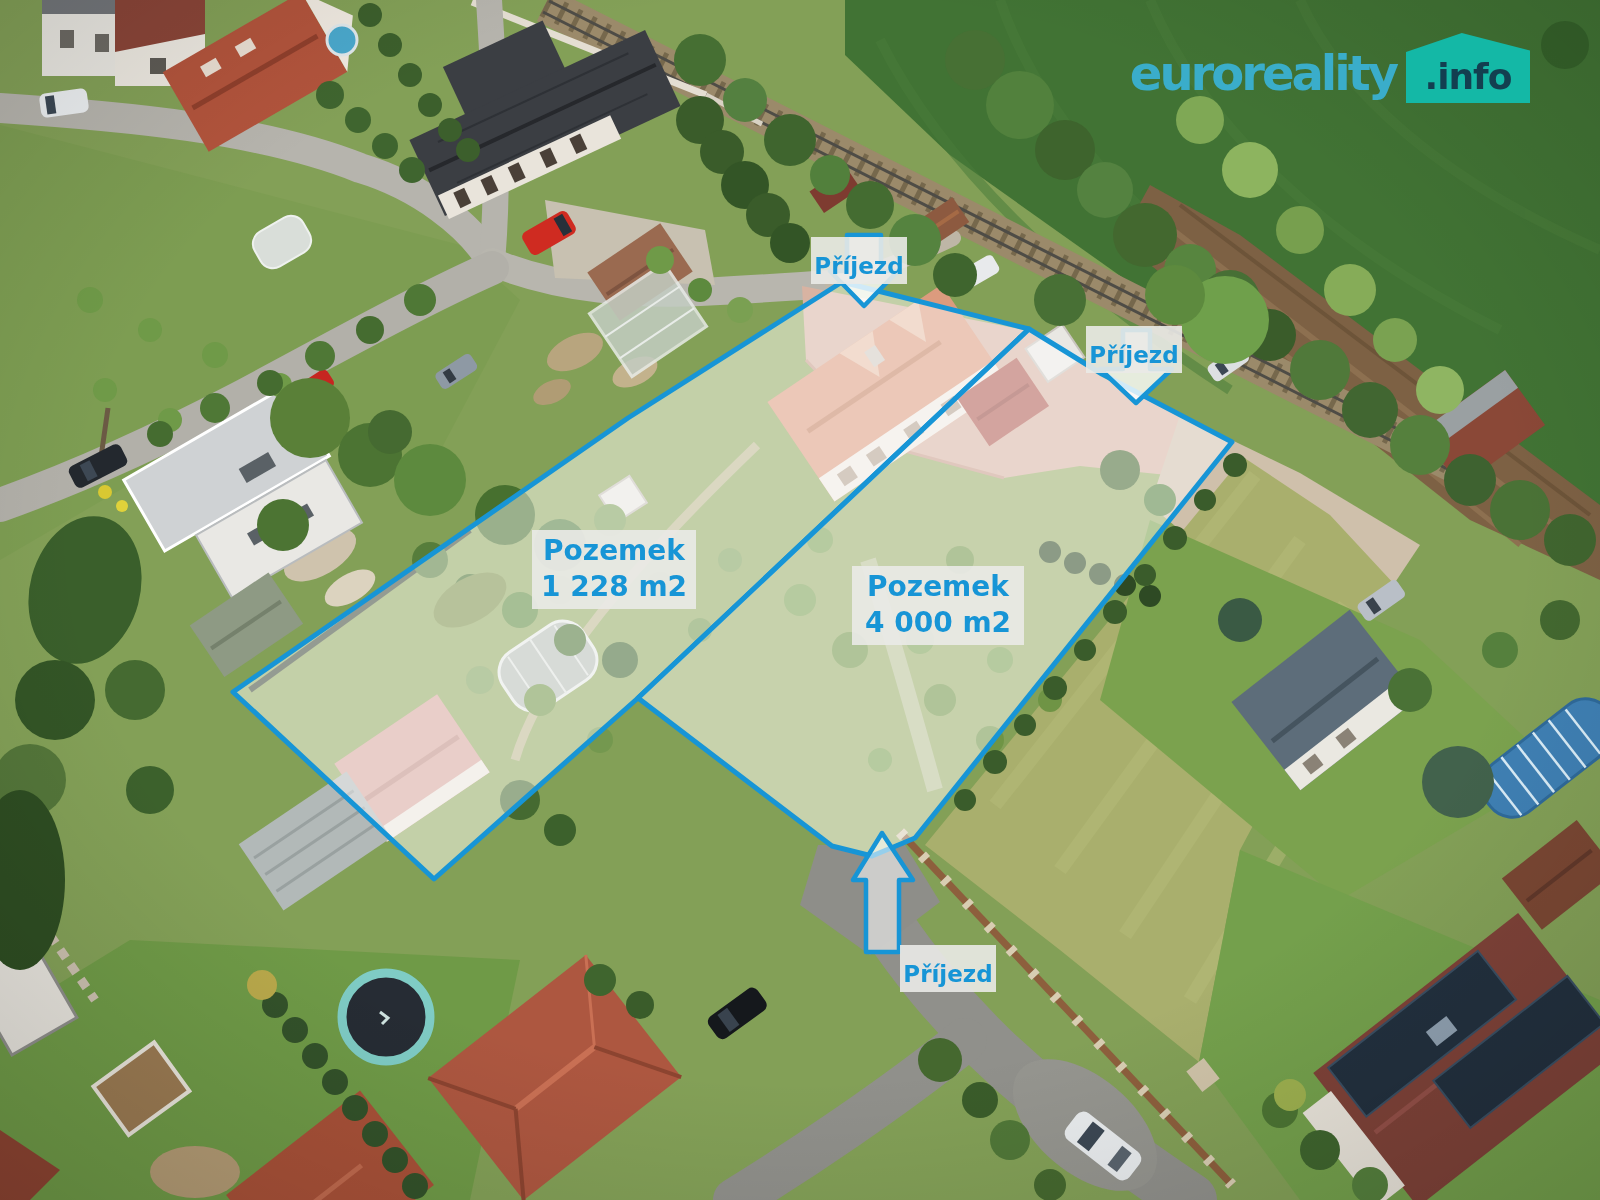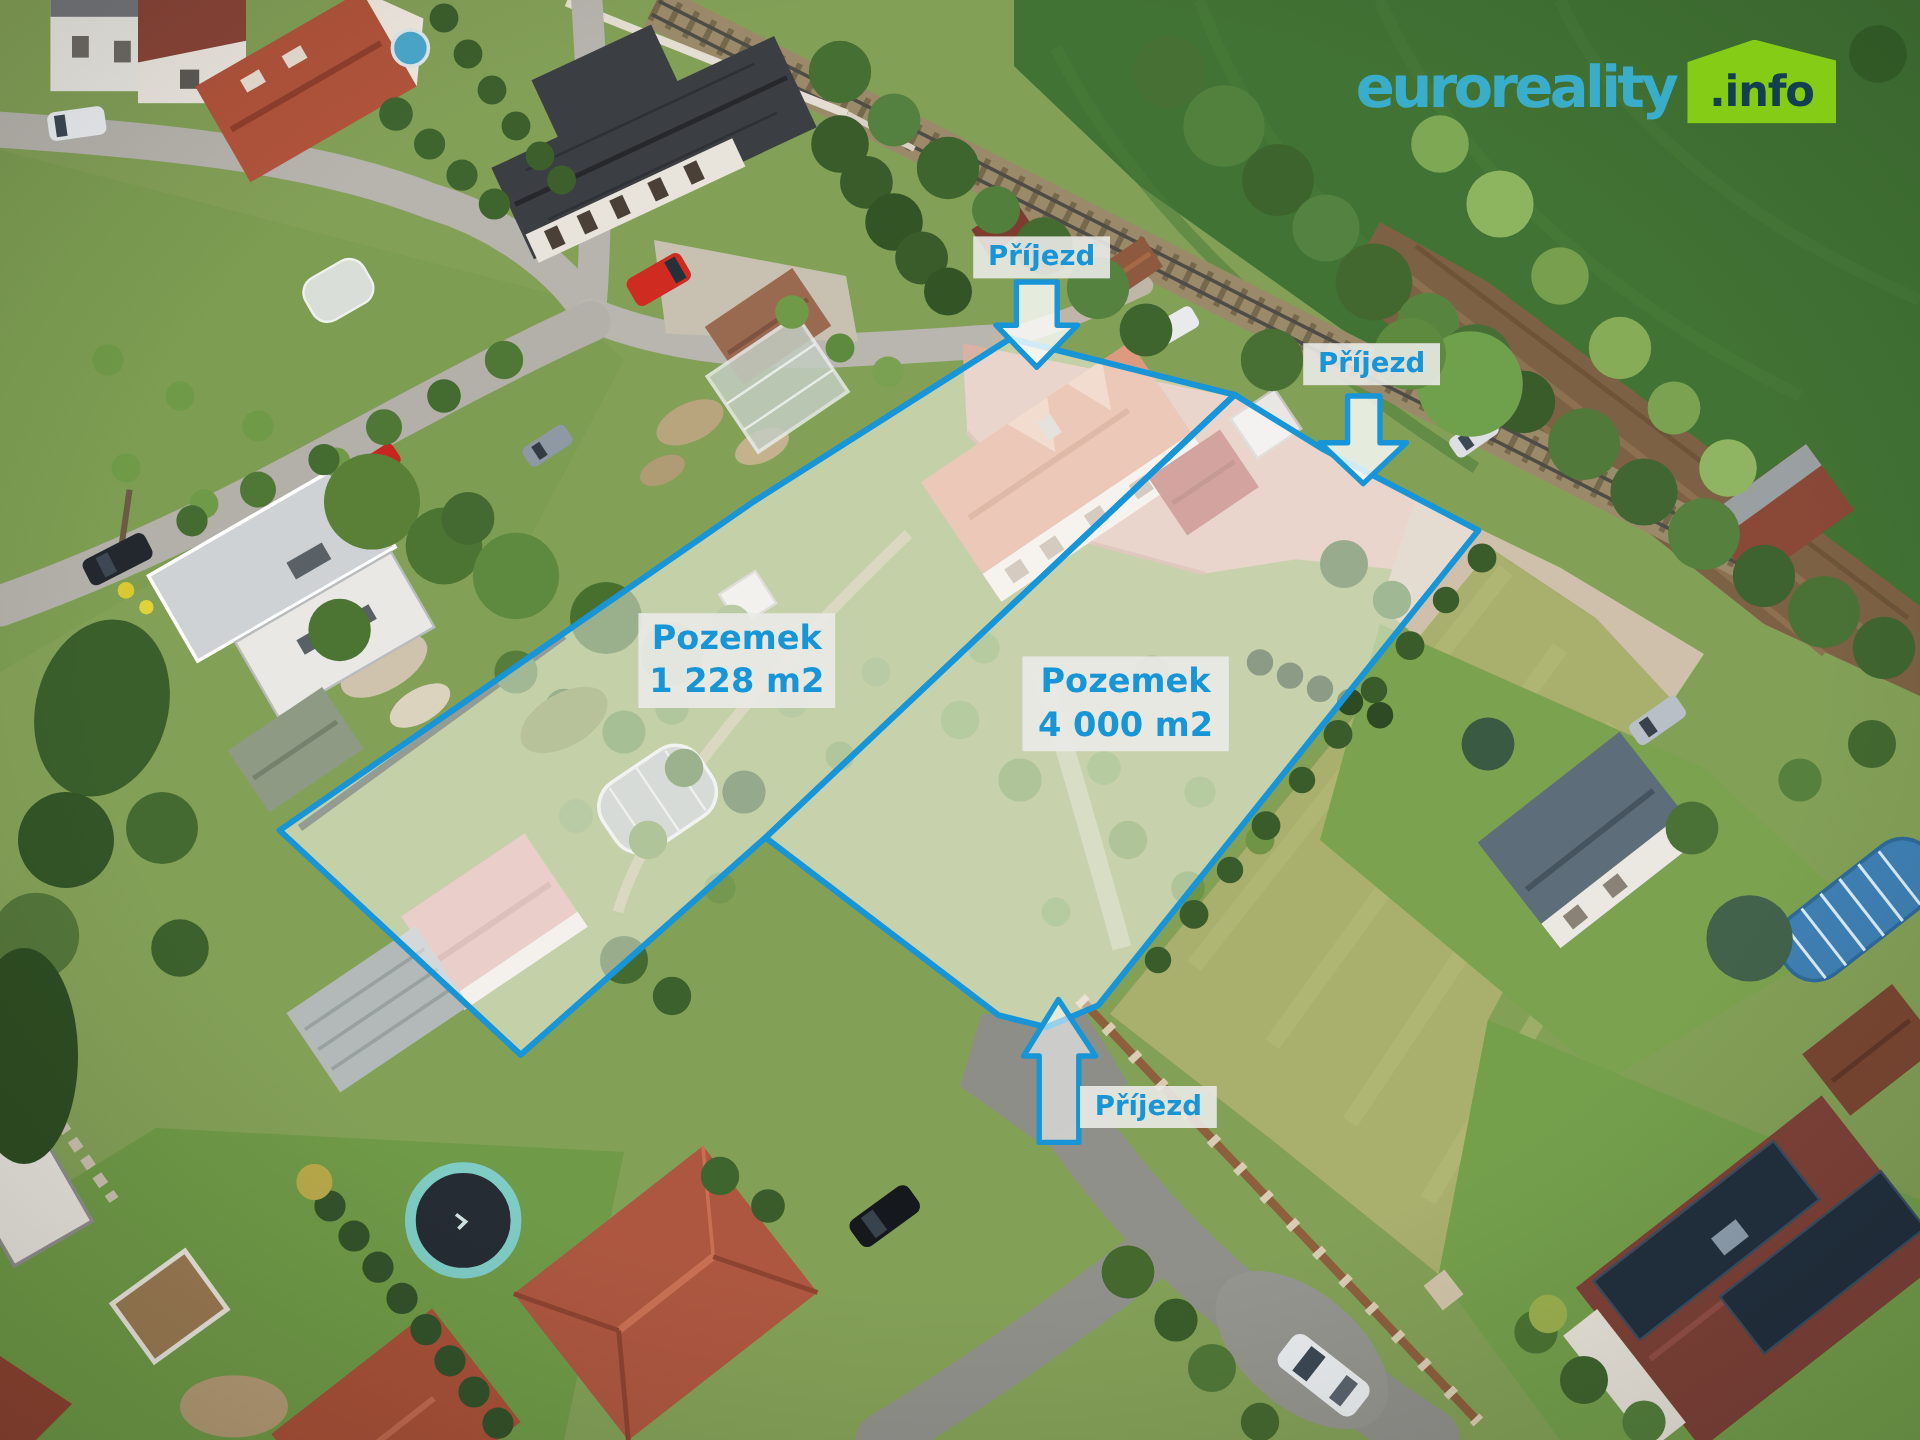--- a/index.html
+++ b/index.html
@@ -1,31 +1,31 @@
 <!DOCTYPE html>
 <html><head>
 <meta charset="utf-8">
 <style>
   html,body{margin:0;padding:0;background:#222;}
   #stage{position:relative;width:1600px;height:1200px;overflow:hidden;
          font-family:"DejaVu Sans","Liberation Sans",sans-serif;}
   #stage svg{position:absolute;left:0;top:0;width:1600px;height:1200px;display:block;}
   .label{position:absolute;box-sizing:border-box;text-align:center;
          background:rgba(234,234,231,0.9);color:#1795d6;font-weight:bold;}
-  .prijezd{width:114px;padding:4px 0 5px 0;font-size:23px;line-height:26px;}
-  .pozemek{padding:3px 0 4px 0;font-size:28px;line-height:36px;}
+  .prijezd{width:96px;padding:16px 0 5px 0;font-size:23px;line-height:26px;margin-top:40px;}
+  .pozemek{padding:3px 0 4px 0;font-size:28px;line-height:36px;margin-top:19px;}
   #pozemek-1{left:532px;top:511px;width:164px;}
   #pozemek-2{left:852px;top:547px;width:172px;}
   #prijezd-1{left:811px;top:197px;}
   #prijezd-2{left:1086px;top:286px;}
   #prijezd-3{left:900px;top:905px;}
   #watermark{position:absolute;top:33px;right:70px;display:flex;align-items:flex-end;}
   #watermark .brand{color:#3aadca;font-size:48px;font-weight:bold;letter-spacing:-3px;
          line-height:1;margin:16px 10px 6px 0;}
-  #watermark .badge{width:124px;height:70px;background:#84cc16;
+  #watermark .badge{width:124px;height:70px;background:#14b8a6;
          clip-path:polygon(0 27%,45% 0,100% 25%,100% 100%,0 100%);
          display:flex;align-items:flex-end;justify-content:center;}
   #watermark .badge span{color:#133f50;font-size:36px;font-weight:bold;line-height:1;
          margin-bottom:8px;letter-spacing:-1px;}
 </style>
 </head>
 <body>
 
 <div id="stage">
 

